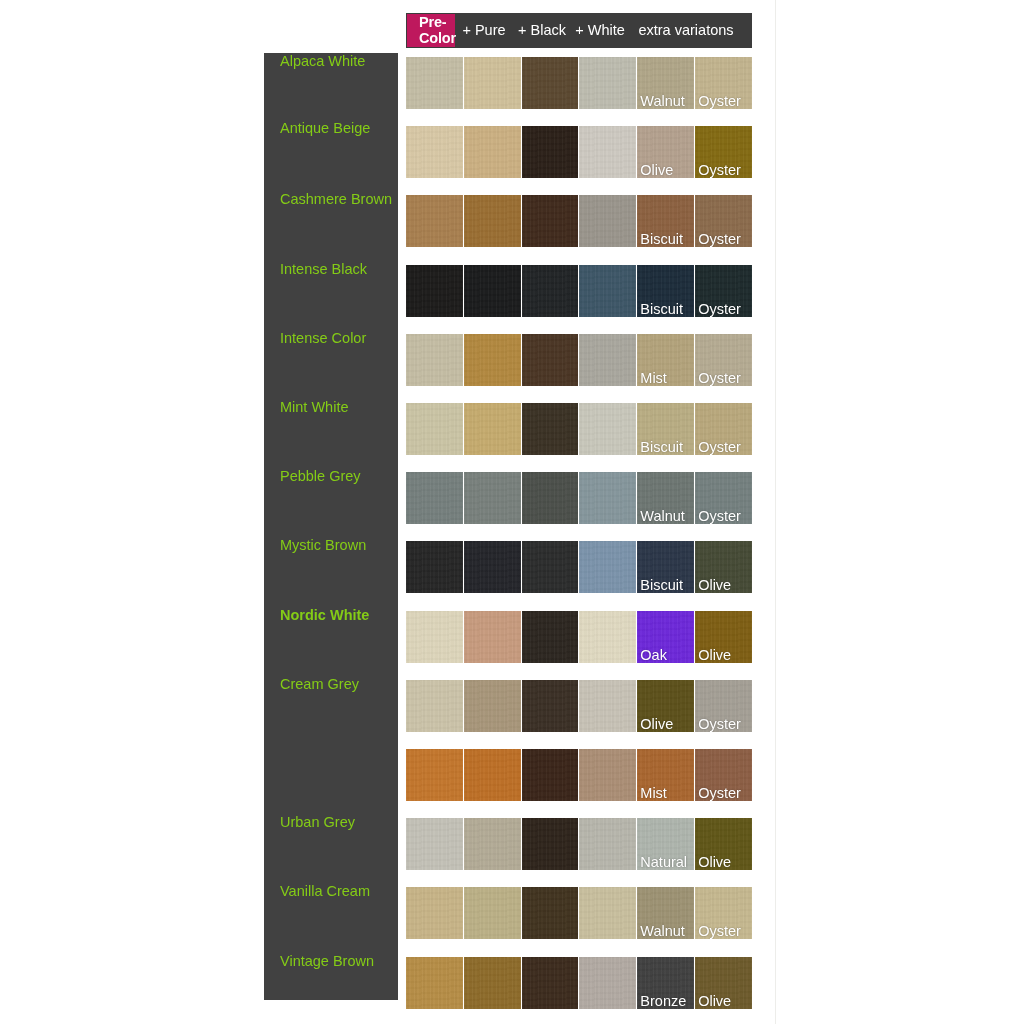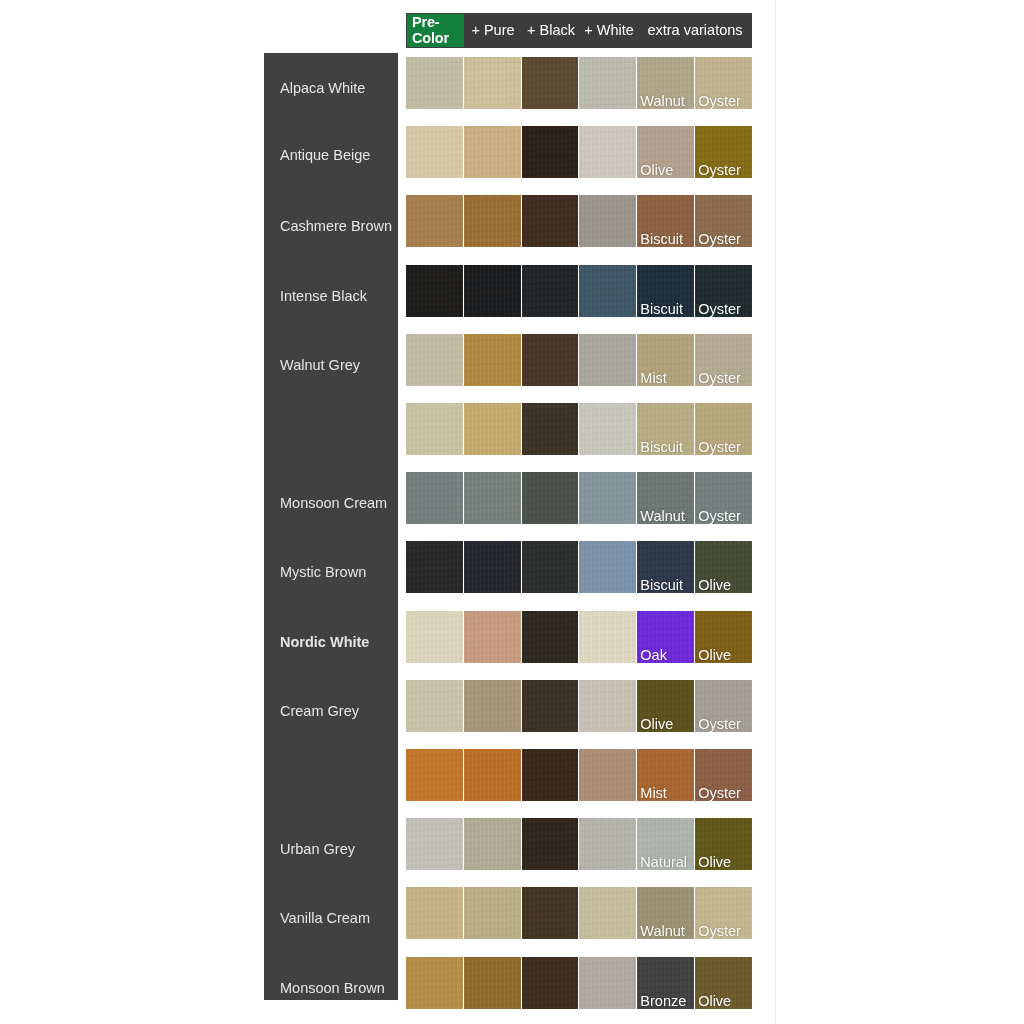--- a/index.html
+++ b/index.html
@@ -47,29 +47,29 @@
   }
   .hdr-cell {
     color: #ffffff;
     font-size: 14.5px;
     line-height: 1.05;
     text-align: center;
     box-sizing: border-box;
     white-space: nowrap;
   }
   .hdr-precolor {
-    width: 57px;
+    width: 48px;
     margin-left: 1px;
     height: 33px;
-    background: #15803d;
+    background: #be185d;
     display: flex;
     flex-direction: column;
     justify-content: center;
     align-items: flex-start;
-    padding-left: 5px;
+    padding-left: 12px;
     font-weight: bold;
     letter-spacing: -0.2px;
   }
   .hdr-precolor span { display: block; }
   .hdr-pure   { width: 58px; }
   .hdr-black  { width: 58px; }
   .hdr-white  { width: 58px; }
   .hdr-extra  { width: 114px; }
 
   
@@ -80,25 +80,25 @@
     width: 134px;
     height: 947px;
     background: #414141;
   }
   .label-cell {
     position: absolute;
     left: 0;
     width: 134px;
     height: 69px;
     display: flex;
-    align-items: center;
+    align-items: flex-start;
     justify-content: flex-start;
     padding-left: 16px;
     box-sizing: border-box;
-    color: #e5e5e5;
+    color: #84cc16;
     font-size: 14.5px;
     white-space: nowrap;
   }
 
   
   .grid {
     position: absolute;
     left: 406px;
     top: 53px;
     width: 346px;
@@ -183,42 +183,45 @@
       <div class="label-cell" style="top: 67px;">
         <span>Antique Beige</span>
       </div>
       <div class="label-cell" style="top: 138px;">
         <span>Cashmere Brown</span>
       </div>
       <div class="label-cell" style="top: 208px;">
         <span>Intense Black</span>
       </div>
       <div class="label-cell" style="top: 277px;">
-        <span>Walnut Grey</span>
+        <span>Intense Color</span>
+      </div>
+      <div class="label-cell" style="top: 346px;">
+        <span>Mint White</span>
       </div>
       <div class="label-cell" style="top: 415px;">
-        <span>Monsoon Cream</span>
+        <span>Pebble Grey</span>
       </div>
       <div class="label-cell" style="top: 484px;">
         <span>Mystic Brown</span>
       </div>
       <div class="label-cell" style="top: 554px; font-weight: bold;">
         <span>Nordic White</span>
       </div>
       <div class="label-cell" style="top: 623px;">
         <span>Cream Grey</span>
       </div>
       <div class="label-cell" style="top: 761px;">
         <span>Urban Grey</span>
       </div>
       <div class="label-cell" style="top: 830px;">
         <span>Vanilla Cream</span>
       </div>
       <div class="label-cell" style="top: 900px;">
-        <span>Monsoon Brown</span>
+        <span>Vintage Brown</span>
       </div>
     </div>
 
   <div class="grid" id="grid">
       <div class="grid-row" style="top: 4px;">
         <div class="swatch" title="Alpaca White / Pre-Color" style="background: rgb(195, 189, 165);">
           <div class="grain"></div>
           <div class="grain2"></div>
         </div>
         <div class="swatch" title="Alpaca White / + Pure" style="background: rgb(207, 192, 154);">

